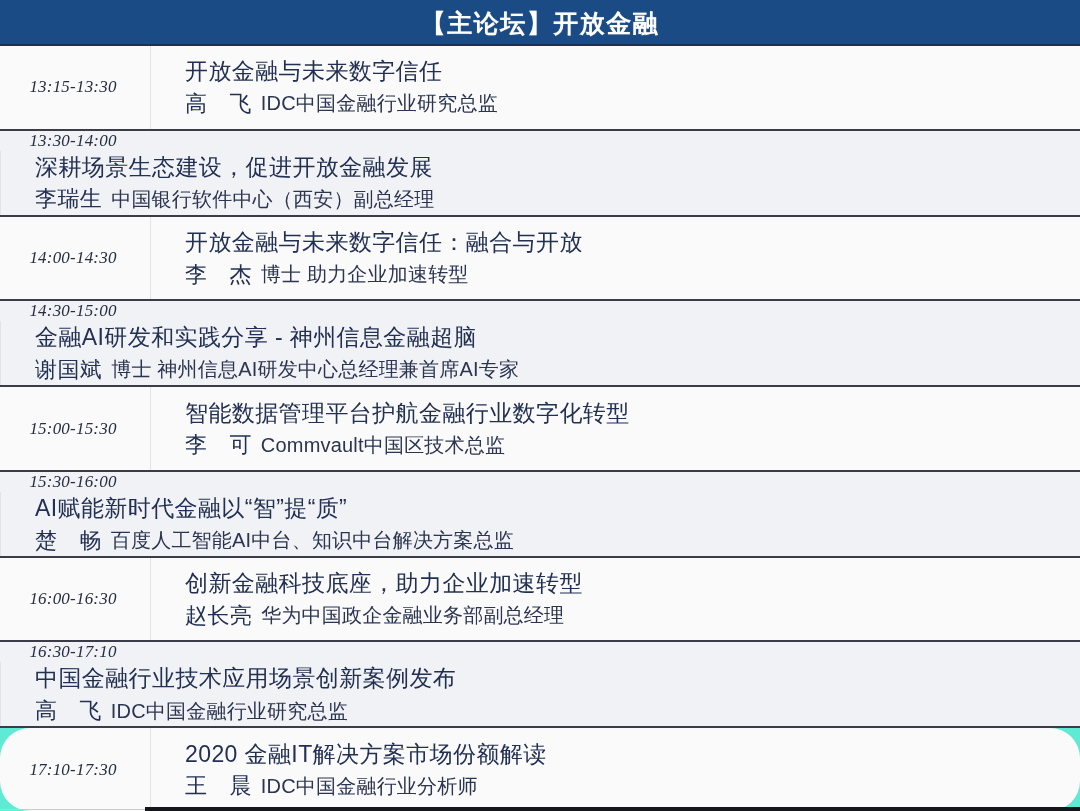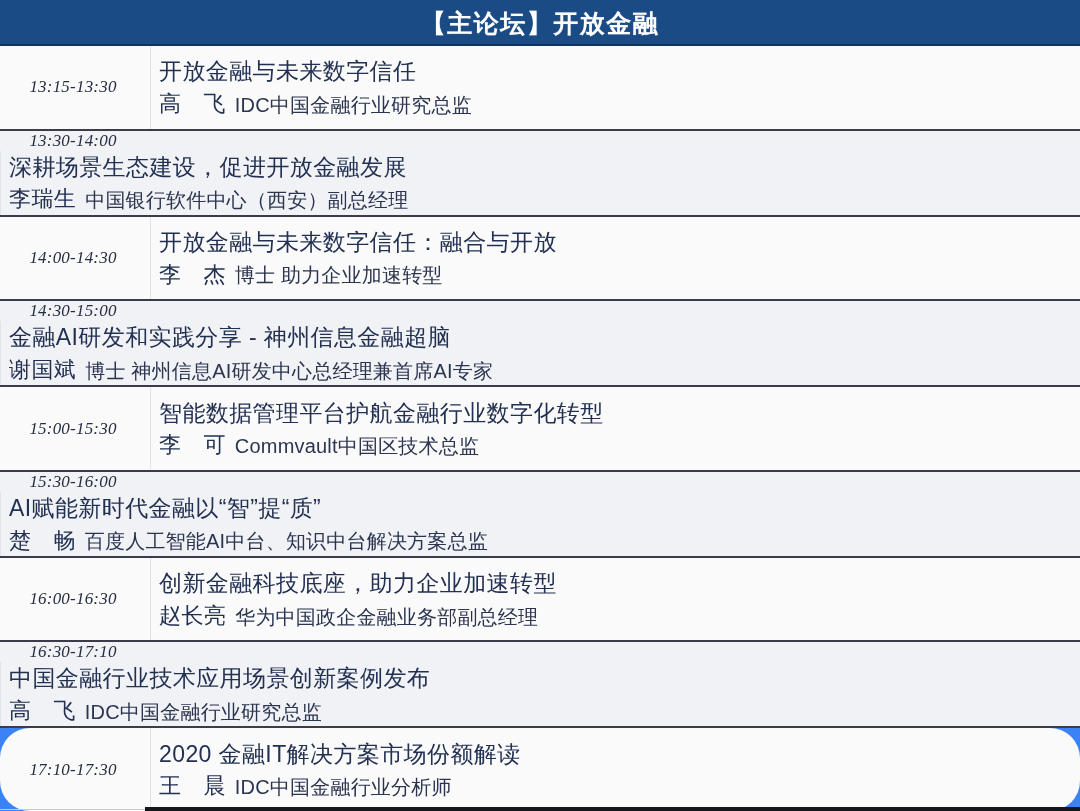--- a/index.html
+++ b/index.html
@@ -11,21 +11,21 @@
     width: 1080px;
     height: 811px;
     font-family: "Liberation Sans", "DejaVu Sans", sans-serif;
     overflow: hidden;
   }
 
   .agenda-card {
     width: 1080px;
     height: 811px;
     position: relative;
-    background: #3b82f6;
+    background: #5eead4;
     box-sizing: border-box;
     display: flex;
     flex-direction: column;
   }
 
   
   .banner {
     height: 46px;
     min-height: 46px;
     width: 100%;
@@ -87,36 +87,36 @@
     white-space: nowrap;
     font-family: "Liberation Serif", "DejaVu Serif", serif;
     font-style: italic;
   }
 
   .detail-cell {
     flex: 1 1 auto;
     display: flex;
     flex-direction: column;
     justify-content: center;
-    padding-left: 8px;
+    padding-left: 34px;
     box-sizing: border-box;
     border-left: 1px solid #e2e3e8;
   }
 
   .topic {
     font-size: 23px;
     color: #223052;
     line-height: 1.42;
     letter-spacing: 0.4px;
     white-space: nowrap;
   }
 
   .speaker-line {
     display: flex;
-    align-items: flex-end;
+    align-items: center;
     line-height: 1.42;
     white-space: nowrap;
   }
   .speaker-name {
     font-size: 22px;
     color: #223052;
     letter-spacing: 0.4px;
   }
   .speaker-name .gap {
     display: inline-block;

